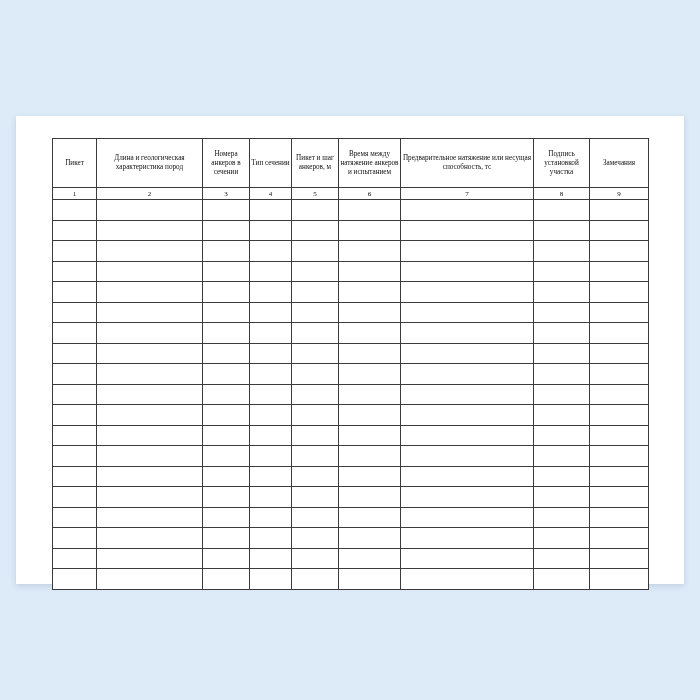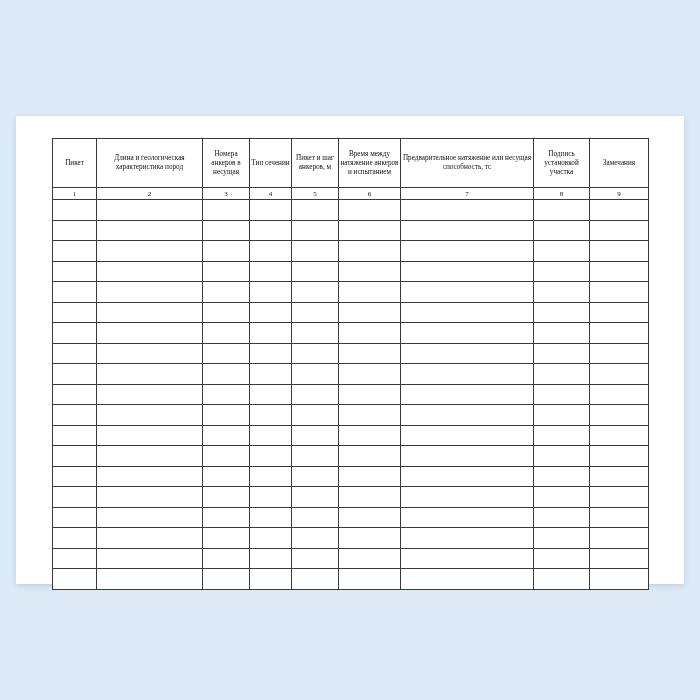--- a/index.html
+++ b/index.html
@@ -91,21 +91,21 @@
             <col class="c5">
           <col class="c6">
             <col class="c7">
             <col class="c8">
             <col class="c9">
         </colgroup>
         <tbody id="table-body">
           <tr class="hdr">
             <td>Пикет</td>
             <td>Длина и геологическая характеристика пород</td>
-            <td>Номера анкеров в несущая</td>
+            <td>Номера анкеров в сечении</td>
             <td>Тип сечении</td>
             <td>Пикет и шаг анкеров, м</td>
             <td>Время между натяжение анкеров и испытанием</td>
             <td>Предварительное натяжение или несущая способность, тс</td>
             <td>Подпись установкой участка</td>
             <td>Замечания</td>
           </tr>
           <tr class="numrow">
             <td>1</td>
             <td>2</td>

